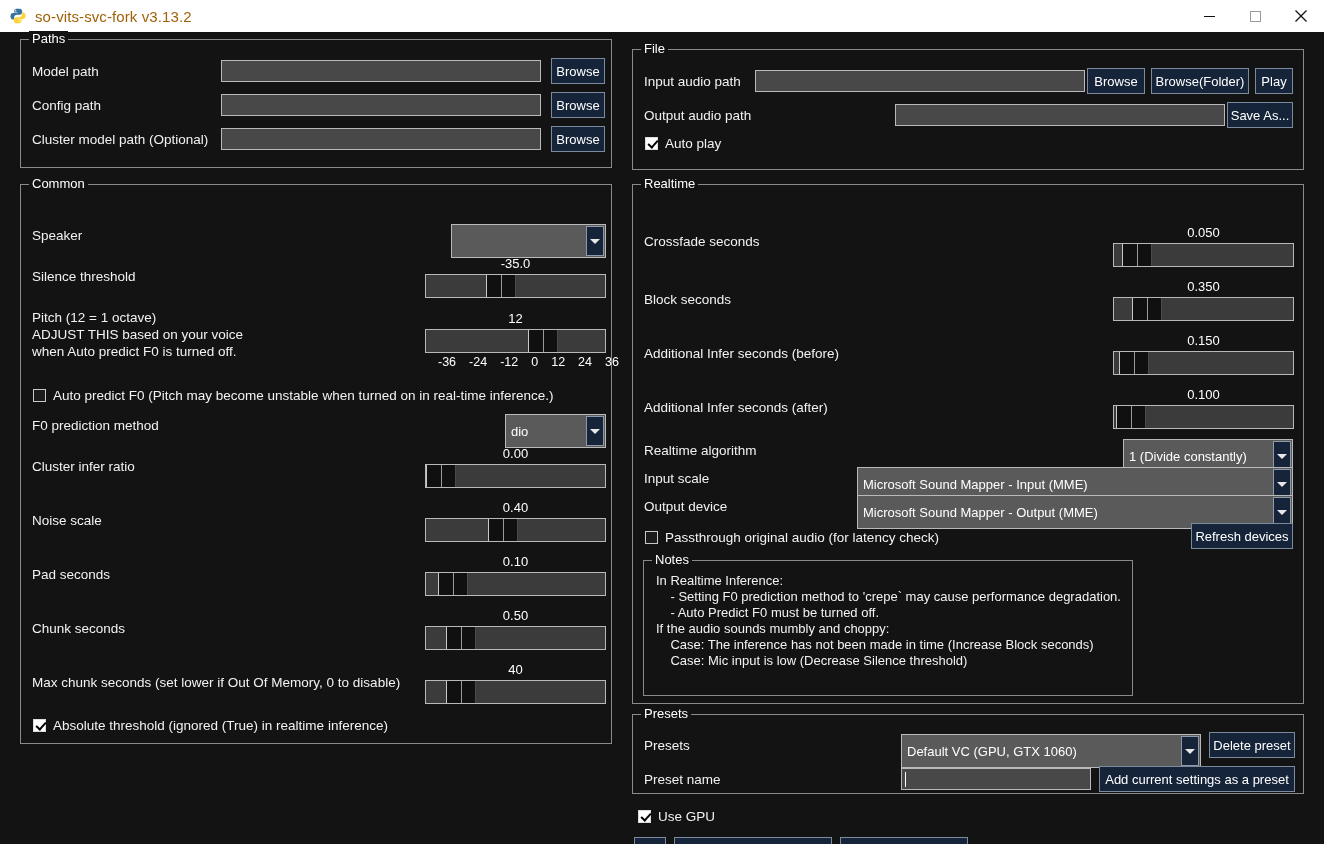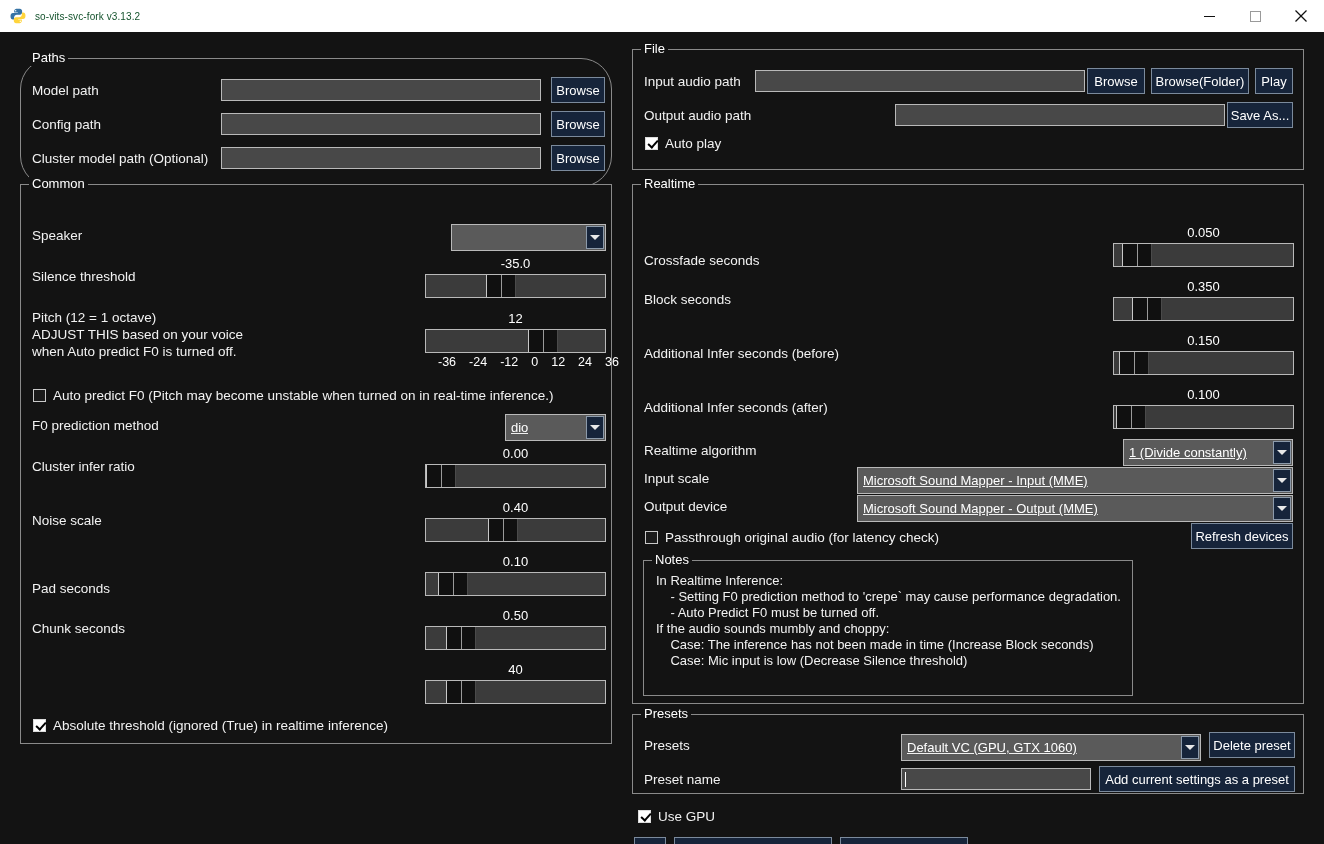--- a/index.html
+++ b/index.html
@@ -13,21 +13,21 @@
     -webkit-font-smoothing: antialiased;
   }
 
   
   .titlebar {
     height: 32px; background: #ffffff; color: #1a1a1a;
     display: flex; align-items: center; position: relative;
   }
   .title-icon { width: 16px; height: 16px; margin-left: 10px; margin-right: 9px;
     position: relative; flex: none; }
-  .title-text { font-size: 10px; color: #14532d; letter-spacing: 0.1px; }
+  .title-text { font-size: 15px; color: #a16207; letter-spacing: 0.1px; }
   .win-btns { position: absolute; right: 0; top: 0; height: 32px; display: flex; }
   .win-btn { width: 46px; height: 32px; display: flex; align-items: center;
     justify-content: center; color: #111; }
   .win-btn svg { display: block; }
 
   
   .window { position: relative; width: 1324px; height: 812px; background: #131313; }
 
   .group {
     position: absolute; border: 1px solid #8a8a8a; background: #131313;
@@ -49,21 +49,21 @@
   
   .btn {
     position: absolute; background: #16243a; border: 1px solid #7b8a9c;
     color: #ffffff; font-size: 13px; display: flex; align-items: center;
     justify-content: center; height: 26px; white-space: nowrap;
   }
 
   
   .combo {
     position: absolute; background: #5a5a5a; border: 1px solid #b9b9b9;
-    height: 27px; display: flex; align-items: center; text-decoration: underline;
+    height: 34px; display: flex; align-items: center;
   }
   .combo .cval { color: #ffffff; font-size: 13px; padding-left: 5px;
     white-space: nowrap; overflow: hidden; }
   .combo .carrow {
     position: absolute; right: 1px; top: 1px; bottom: 1px; width: 18px;
     background: #16243a; border: 1px solid #8c9aaa;
     display: flex; align-items: center; justify-content: center;
   }
   .combo .carrow i {
     width: 0; height: 0; border-left: 5px solid transparent;
@@ -131,21 +131,21 @@
       <svg width="12" height="12">
           <line x1="0.5" y1="0.5" x2="11.5" y2="11.5" stroke="#111" stroke-width="1.2"></line>
           <line x1="11.5" y1="0.5" x2="0.5" y2="11.5" stroke="#111" stroke-width="1.2"></line>
         </svg>
     </div>
   </div>
 </div>
 
 <div class="window">
 
-  <div class="group" style="left:20px; top:26px; width:592px; height:129px;border-radius:31px;">
+  <div class="group" style="left:20px; top:7px; width:592px; height:129px;">
     <span class="legend">Paths</span>
 
     <span class="row-label" style="left:11px; top:23px;">Model path</span>
     <div class="entry" style="left:200px; top:20px; width:320px;"></div>
     <div class="btn" style="left:530px; top:18px; width:54px;">Browse</div>
 
     <span class="row-label" style="left:11px; top:57px;">Config path</span>
     <div class="entry" style="left:200px; top:54px; width:320px;"></div>
     <div class="btn" style="left:530px; top:52px; width:54px;">Browse</div>
 
@@ -206,32 +206,33 @@
     <div class="slider" style="left:404px; top:279px; width:181px;">
       <div class="thumb" style="left:0px;"></div>
     </div>
 
     <span class="row-label" style="left:11px; top:327px;text-align:center;">Noise scale</span>
     <span class="slider-val" style="left:404px; top:315px; width:181px;">0.40</span>
     <div class="slider" style="left:404px; top:333px; width:181px;">
       <div class="thumb" style="left:62px;"></div>
     </div>
 
-    <span class="row-label" style="left:11px; top:395px;">Pad seconds</span>
+    <span class="row-label" style="left:11px; top:381px;">Pad seconds</span>
     <span class="slider-val" style="left:404px; top:369px; width:181px;">0.10</span>
     <div class="slider" style="left:404px; top:387px; width:181px;">
       <div class="thumb" style="left:12px;"></div>
     </div>
 
     <span class="row-label" style="left:11px; top:435px;">Chunk seconds</span>
     <span class="slider-val" style="left:404px; top:423px; width:181px;">0.50</span>
     <div class="slider" style="left:404px; top:441px; width:181px;">
       <div class="thumb" style="left:20px;"></div>
     </div>
 
+    <span class="row-label" style="left:11px; top:489px;">Max chunk seconds (set lower if Out Of Memory, 0 to disable)</span>
     <span class="slider-val" style="left:404px; top:477px; width:181px;">40</span>
     <div class="slider" style="left:404px; top:495px; width:181px;">
       <div class="thumb" style="left:20px;"></div>
     </div>
 
     <div class="chk on" style="left:12px; top:533px;">
       <span class="box"></span>
       <span class="lbl">Absolute threshold (ignored (True) in realtime inference)</span>
     </div>
   </div>
@@ -251,21 +252,21 @@
 
     <div class="chk on" style="left:12px; top:86px;">
       <span class="box"></span>
       <span class="lbl">Auto play</span>
     </div>
   </div>
 
   <div class="group" style="left:632px; top:152px; width:672px; height:520px;">
     <span class="legend">Realtime</span>
 
-    <span class="row-label" style="left:11px; top:67px;">Crossfade seconds</span>
+    <span class="row-label" style="left:11px; top:48px;">Crossfade seconds</span>
     <span class="slider-val" style="left:480px; top:40px; width:181px;">0.050</span>
     <div class="slider" style="left:480px; top:58px; width:181px;">
       <div class="thumb" style="left:8px;"></div>
     </div>
 
     <span class="row-label" style="left:11px; top:106px;">Block seconds</span>
     <span class="slider-val" style="left:480px; top:94px; width:181px;">0.350</span>
     <div class="slider" style="left:480px; top:112px; width:181px;">
       <div class="thumb" style="left:18px;"></div>
     </div>

